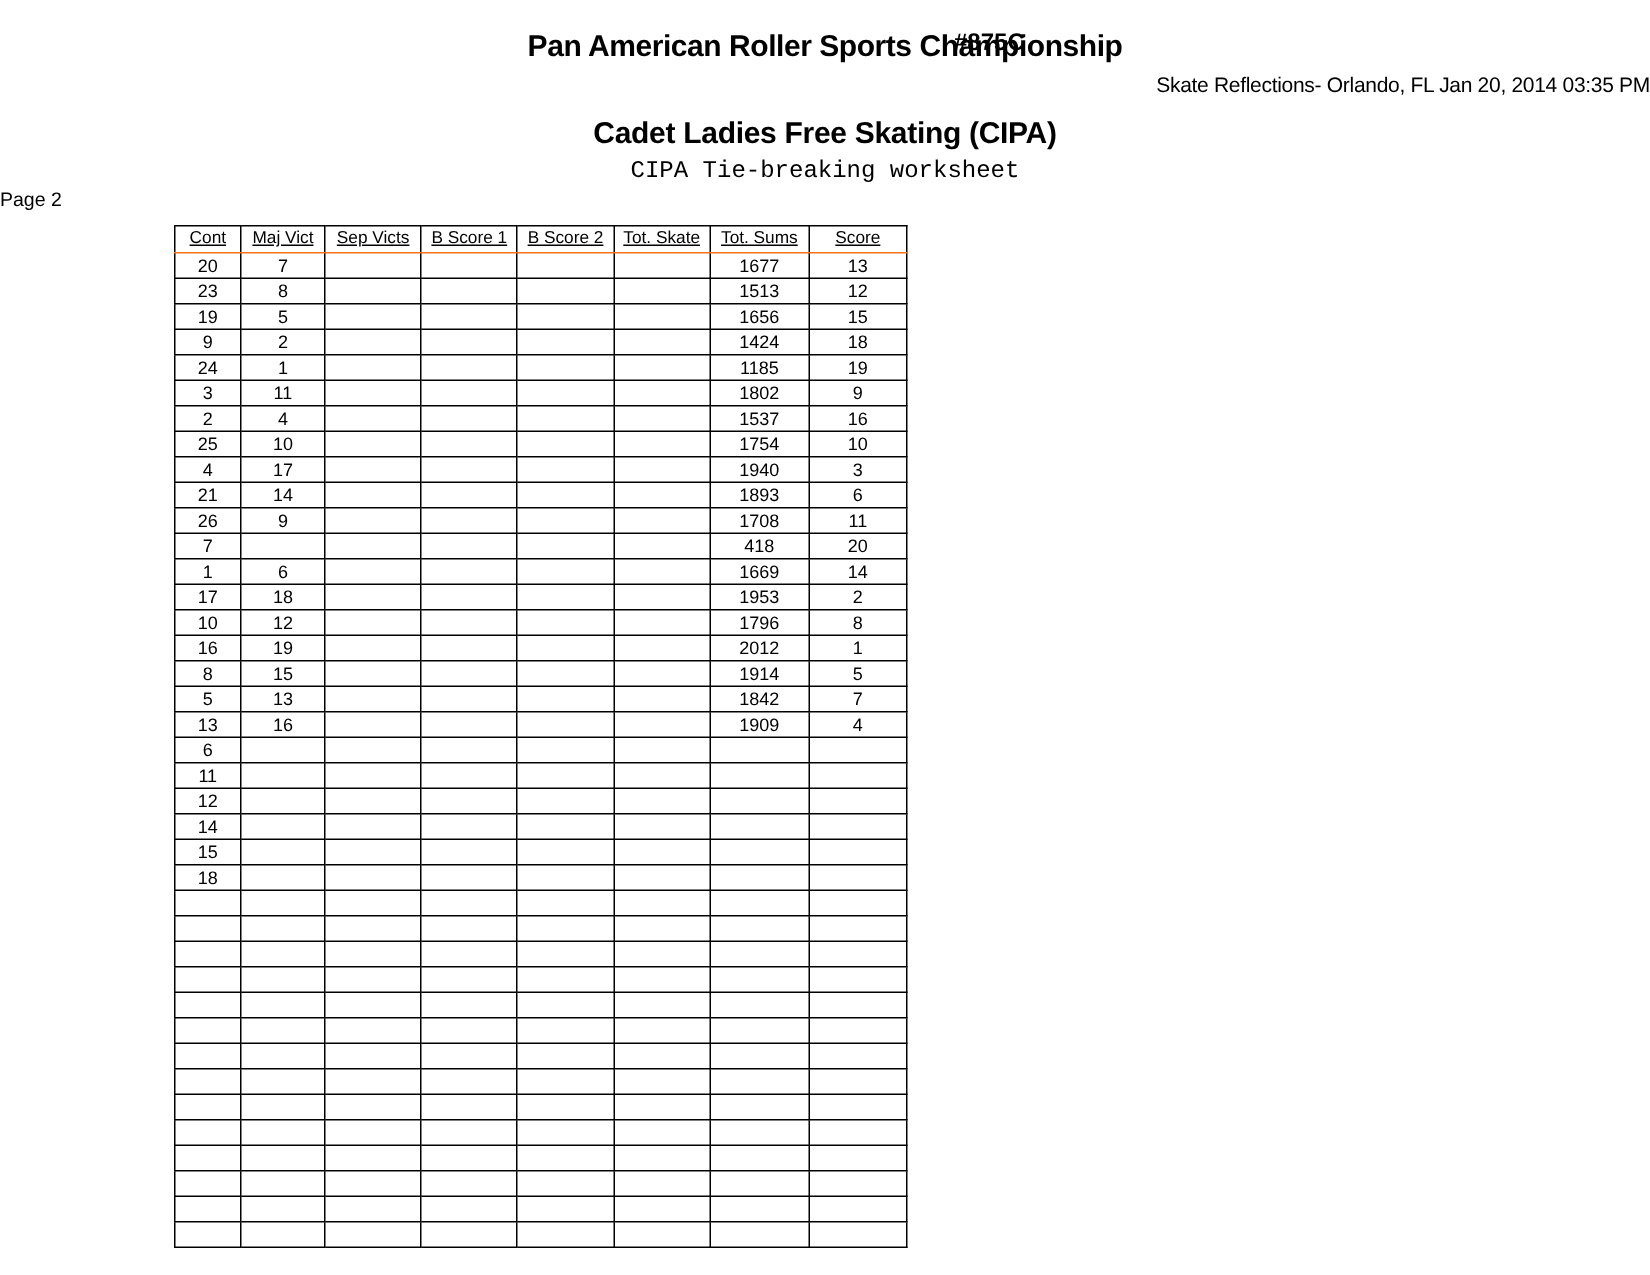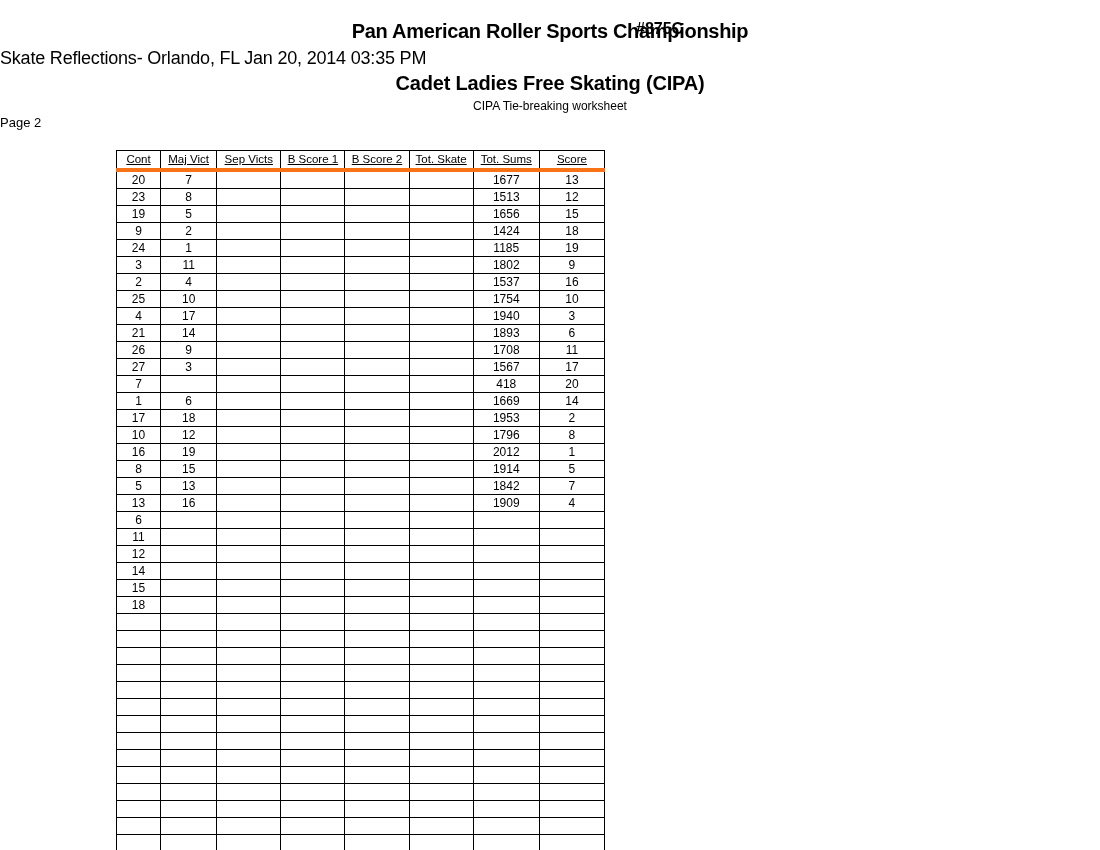--- a/index.html
+++ b/index.html
@@ -40,36 +40,37 @@
     text-align: center;
   }
   .event-number {
     font-size: 16px;
     font-weight: bold;
     position: absolute;
     left: 636px;
     top: 20px;
   }
   .venue {
-    font-size: 18px;
+    font-size: 14px;
     margin-top: 24px;
-    text-align: left;
+    text-align: right;
     letter-spacing: -0.2px;
   }
   .category {
     font-size: 20px;
     font-weight: bold;
-    margin-top: 3px;
+    margin-top: 14px;
     text-align: center;
     letter-spacing: -0.2px;
   }
   .worksheet-name {
-    font-size: 12px;
+    font-size: 16px;
     margin-top: 4px;
     text-align: center;
+    font-family: Liberation Mono, monospace;
   }
   .page-label {
     font-size: 13px;
     margin-top: 2px;
     text-align: left;
   }
 
   .table-wrap {
     position: absolute;
     left: 116px;
@@ -87,21 +88,21 @@
     padding: 0;
     font-size: 12px;
     text-align: center;
     vertical-align: middle;
     font-weight: normal;
     line-height: 15px;
   }
   table.sheet thead th {
     font-size: 11.5px;
     height: 17px;
-    border-bottom: 4px solid #f97316;
+    border-bottom: 1px solid #f97316;
   }
   table.sheet thead th span {
     text-decoration: underline;
   }
   .c-cont   { width: 44px; }
   .c-maj    { width: 56px; }
   .c-sep    { width: 64px; }
   .c-b1     { width: 64px; }
   .c-b2     { width: 64px; }
   .c-tot    { width: 64px; }
@@ -253,30 +254,20 @@
             <td>26</td>
             <td>9</td>
             <td></td>
             <td></td>
             <td></td>
             <td></td>
             <td>1708</td>
             <td>11</td>
           </tr>
           <tr>
-            <td>27</td>
-            <td>3</td>
-            <td></td>
-            <td></td>
-            <td></td>
-            <td></td>
-            <td>1567</td>
-            <td>17</td>
-          </tr>
-          <tr>
             <td>7</td>
             <td></td>
             <td></td>
             <td></td>
             <td></td>
             <td></td>
             <td>418</td>
             <td>20</td>
           </tr>
           <tr>

